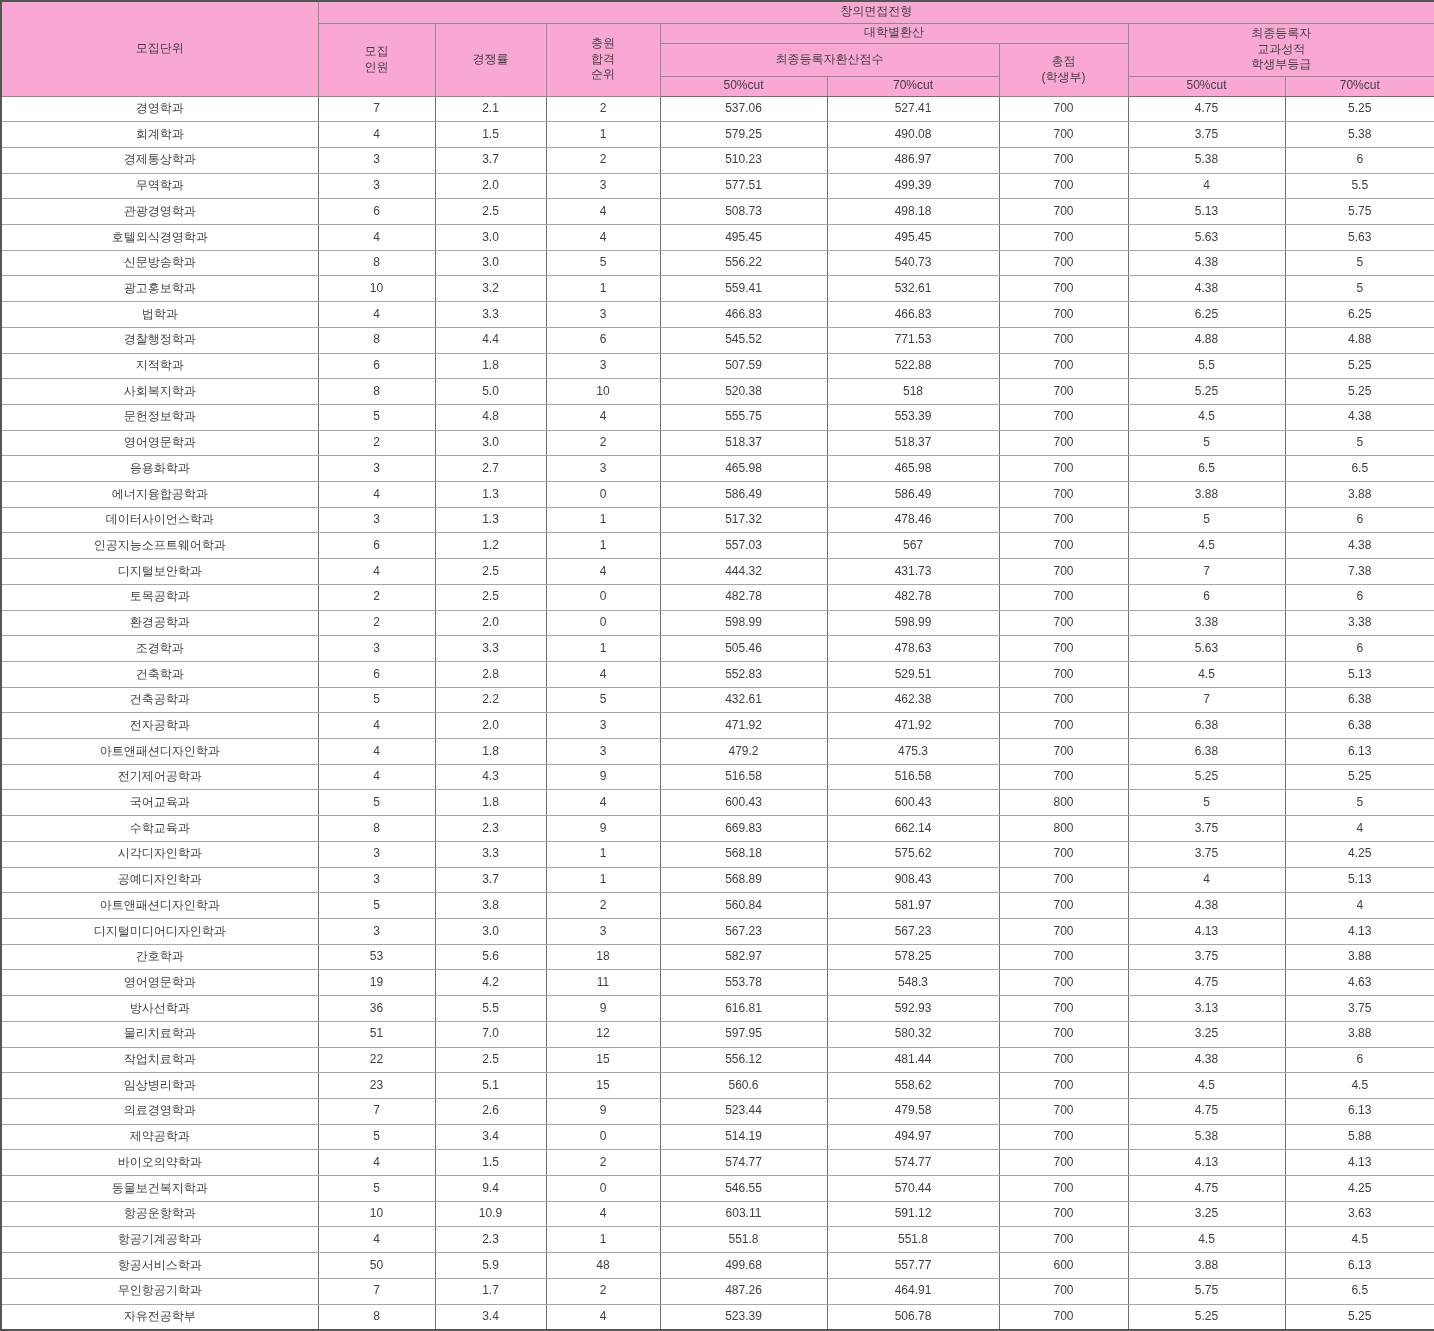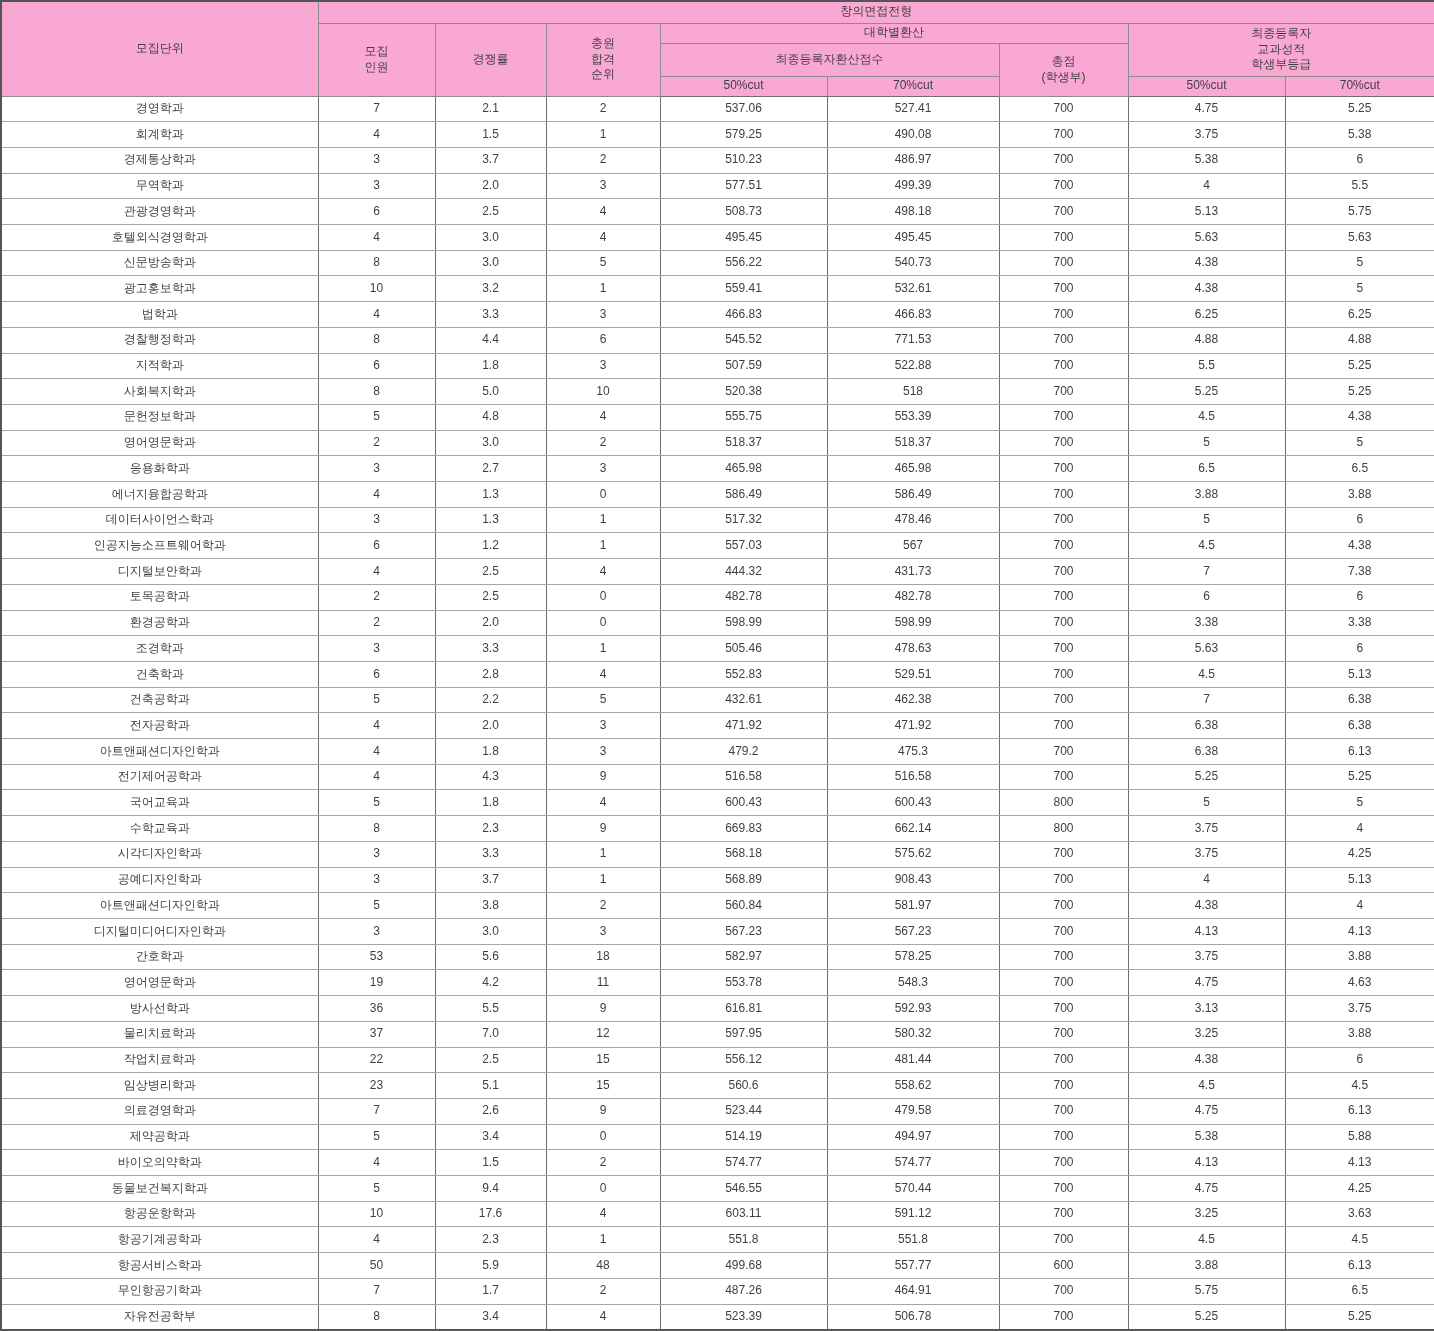--- a/index.html
+++ b/index.html
@@ -486,21 +486,21 @@
           <td>5.5</td>
           <td>9</td>
           <td>616.81</td>
           <td>592.93</td>
           <td>700</td>
           <td>3.13</td>
           <td>3.75</td>
         </tr>
         <tr>
           <td>물리치료학과</td>
-          <td>37</td>
+          <td>51</td>
           <td>7.0</td>
           <td>12</td>
           <td>597.95</td>
           <td>580.32</td>
           <td>700</td>
           <td>3.25</td>
           <td>3.88</td>
         </tr>
         <tr>
           <td>작업치료학과</td>
@@ -564,21 +564,21 @@
           <td>0</td>
           <td>546.55</td>
           <td>570.44</td>
           <td>700</td>
           <td>4.75</td>
           <td>4.25</td>
         </tr>
         <tr>
           <td>항공운항학과</td>
           <td>10</td>
-          <td>17.6</td>
+          <td>10.9</td>
           <td>4</td>
           <td>603.11</td>
           <td>591.12</td>
           <td>700</td>
           <td>3.25</td>
           <td>3.63</td>
         </tr>
         <tr>
           <td>항공기계공학과</td>
           <td>4</td>

